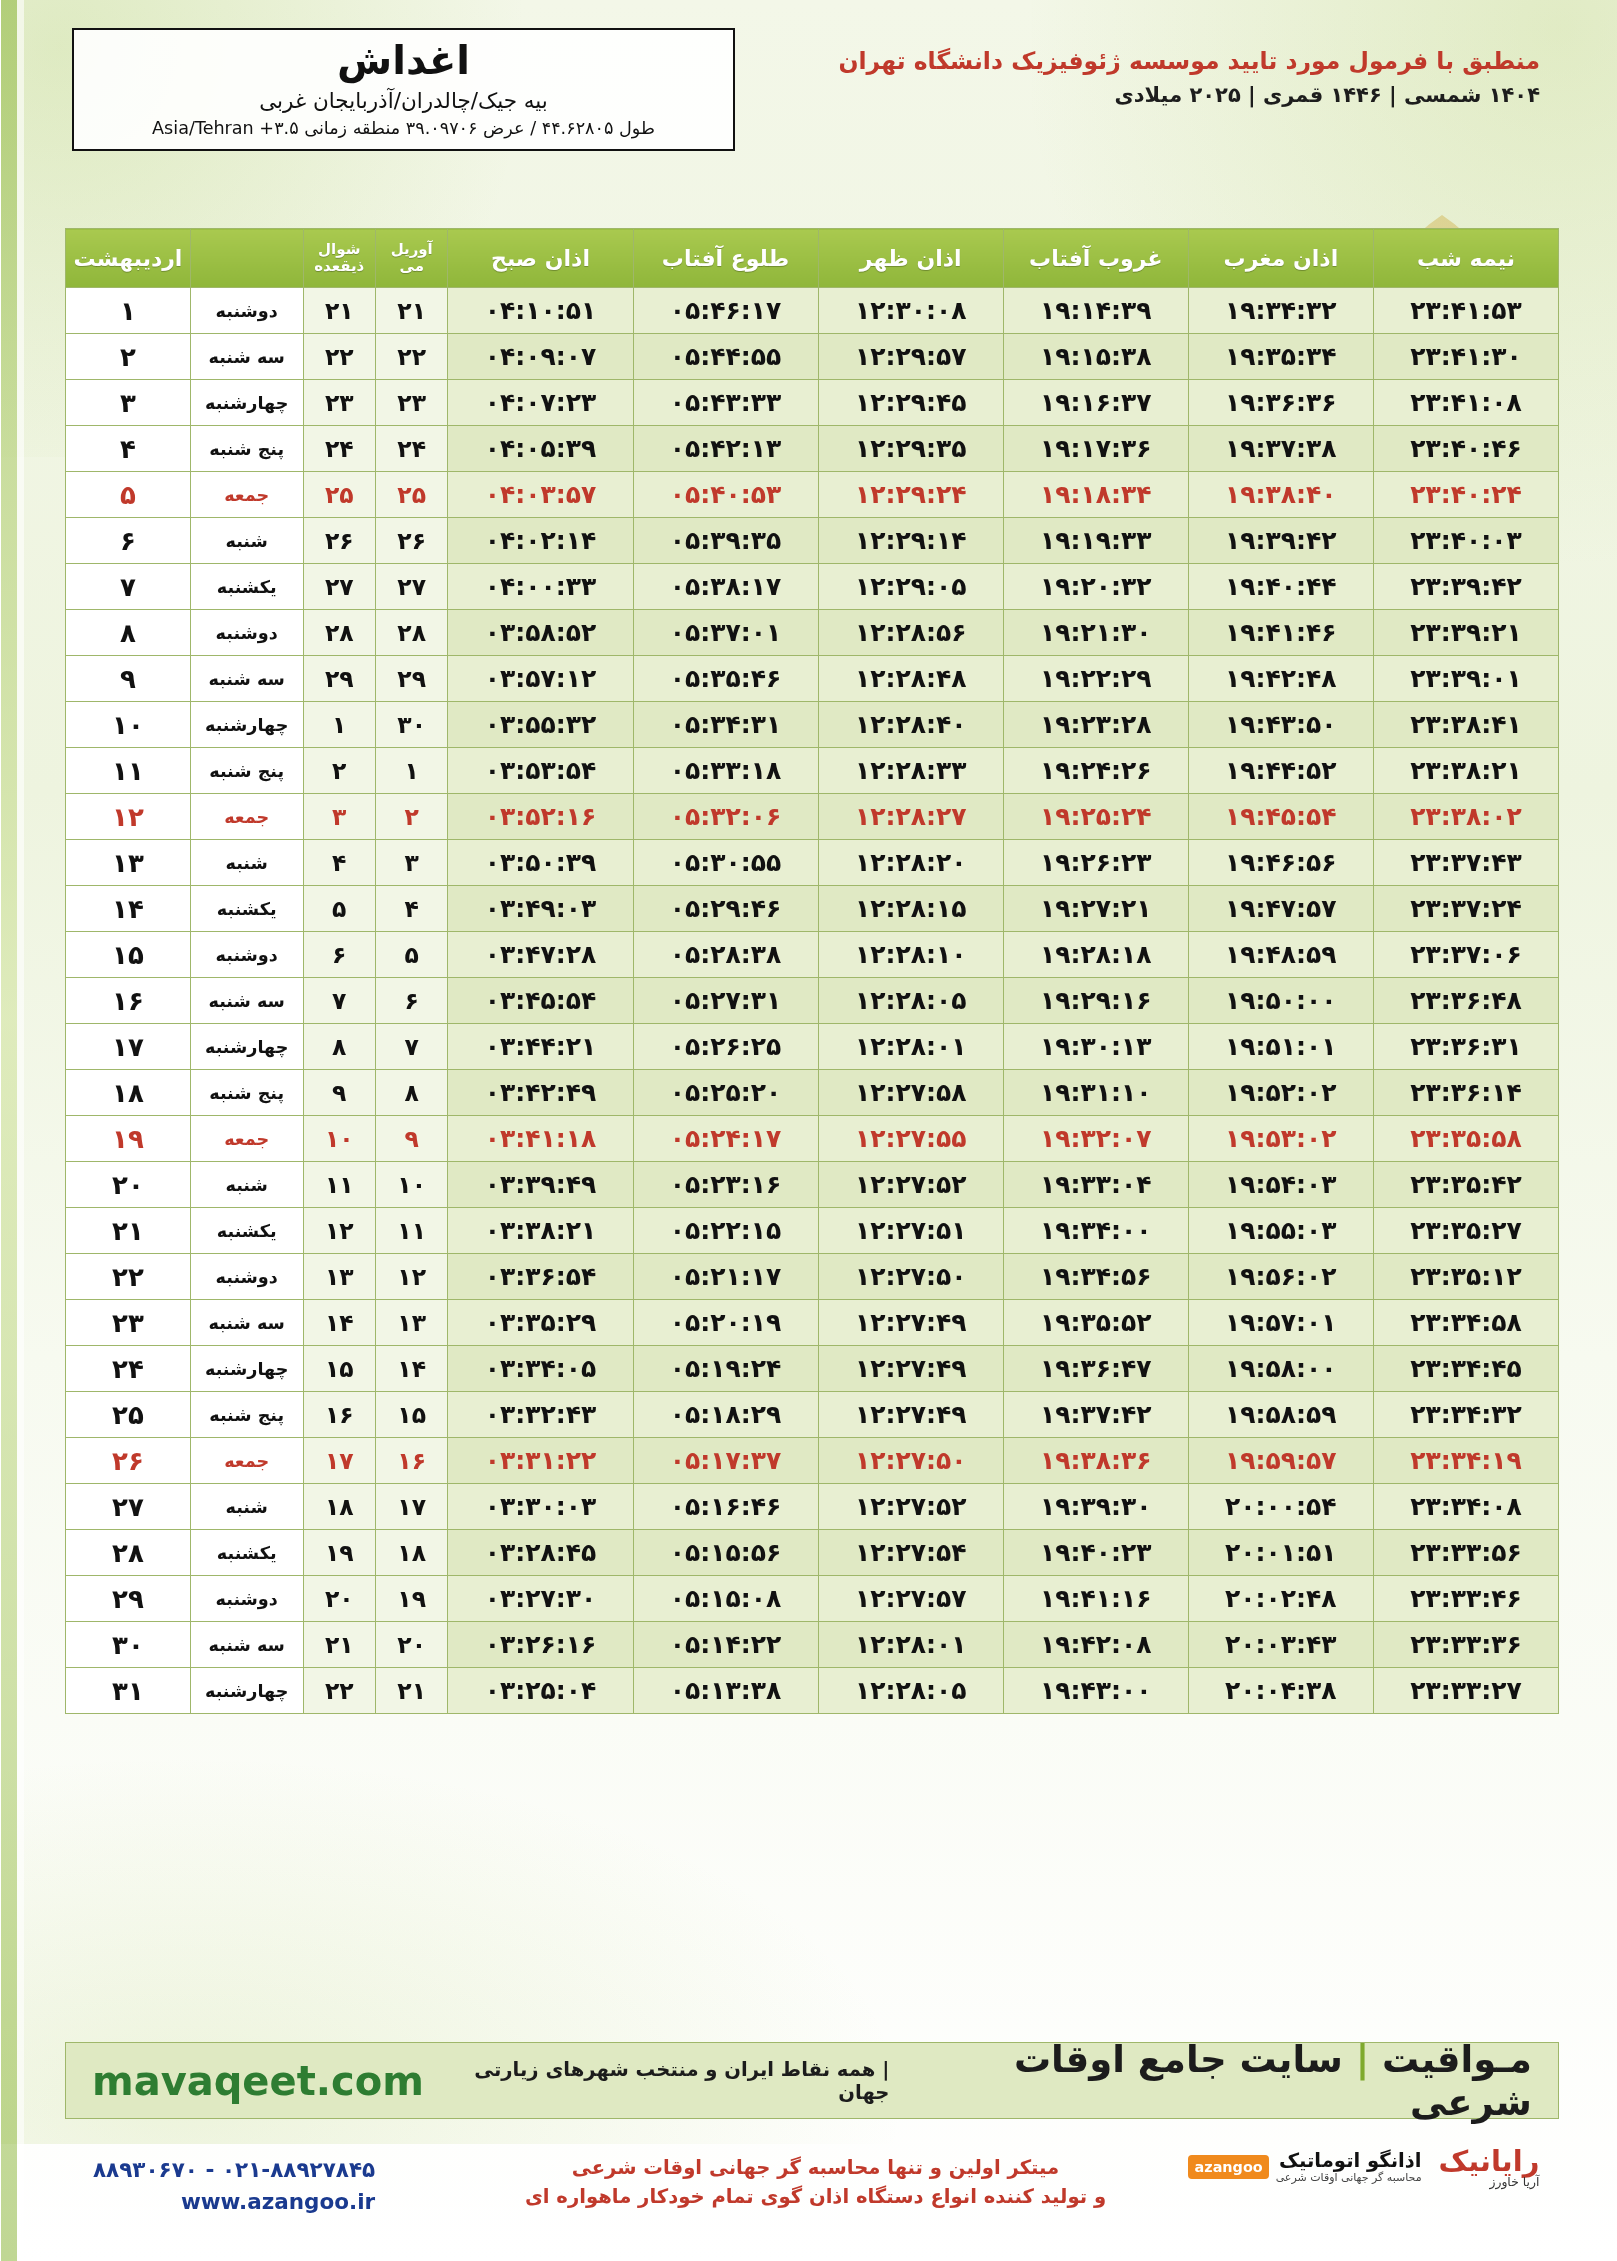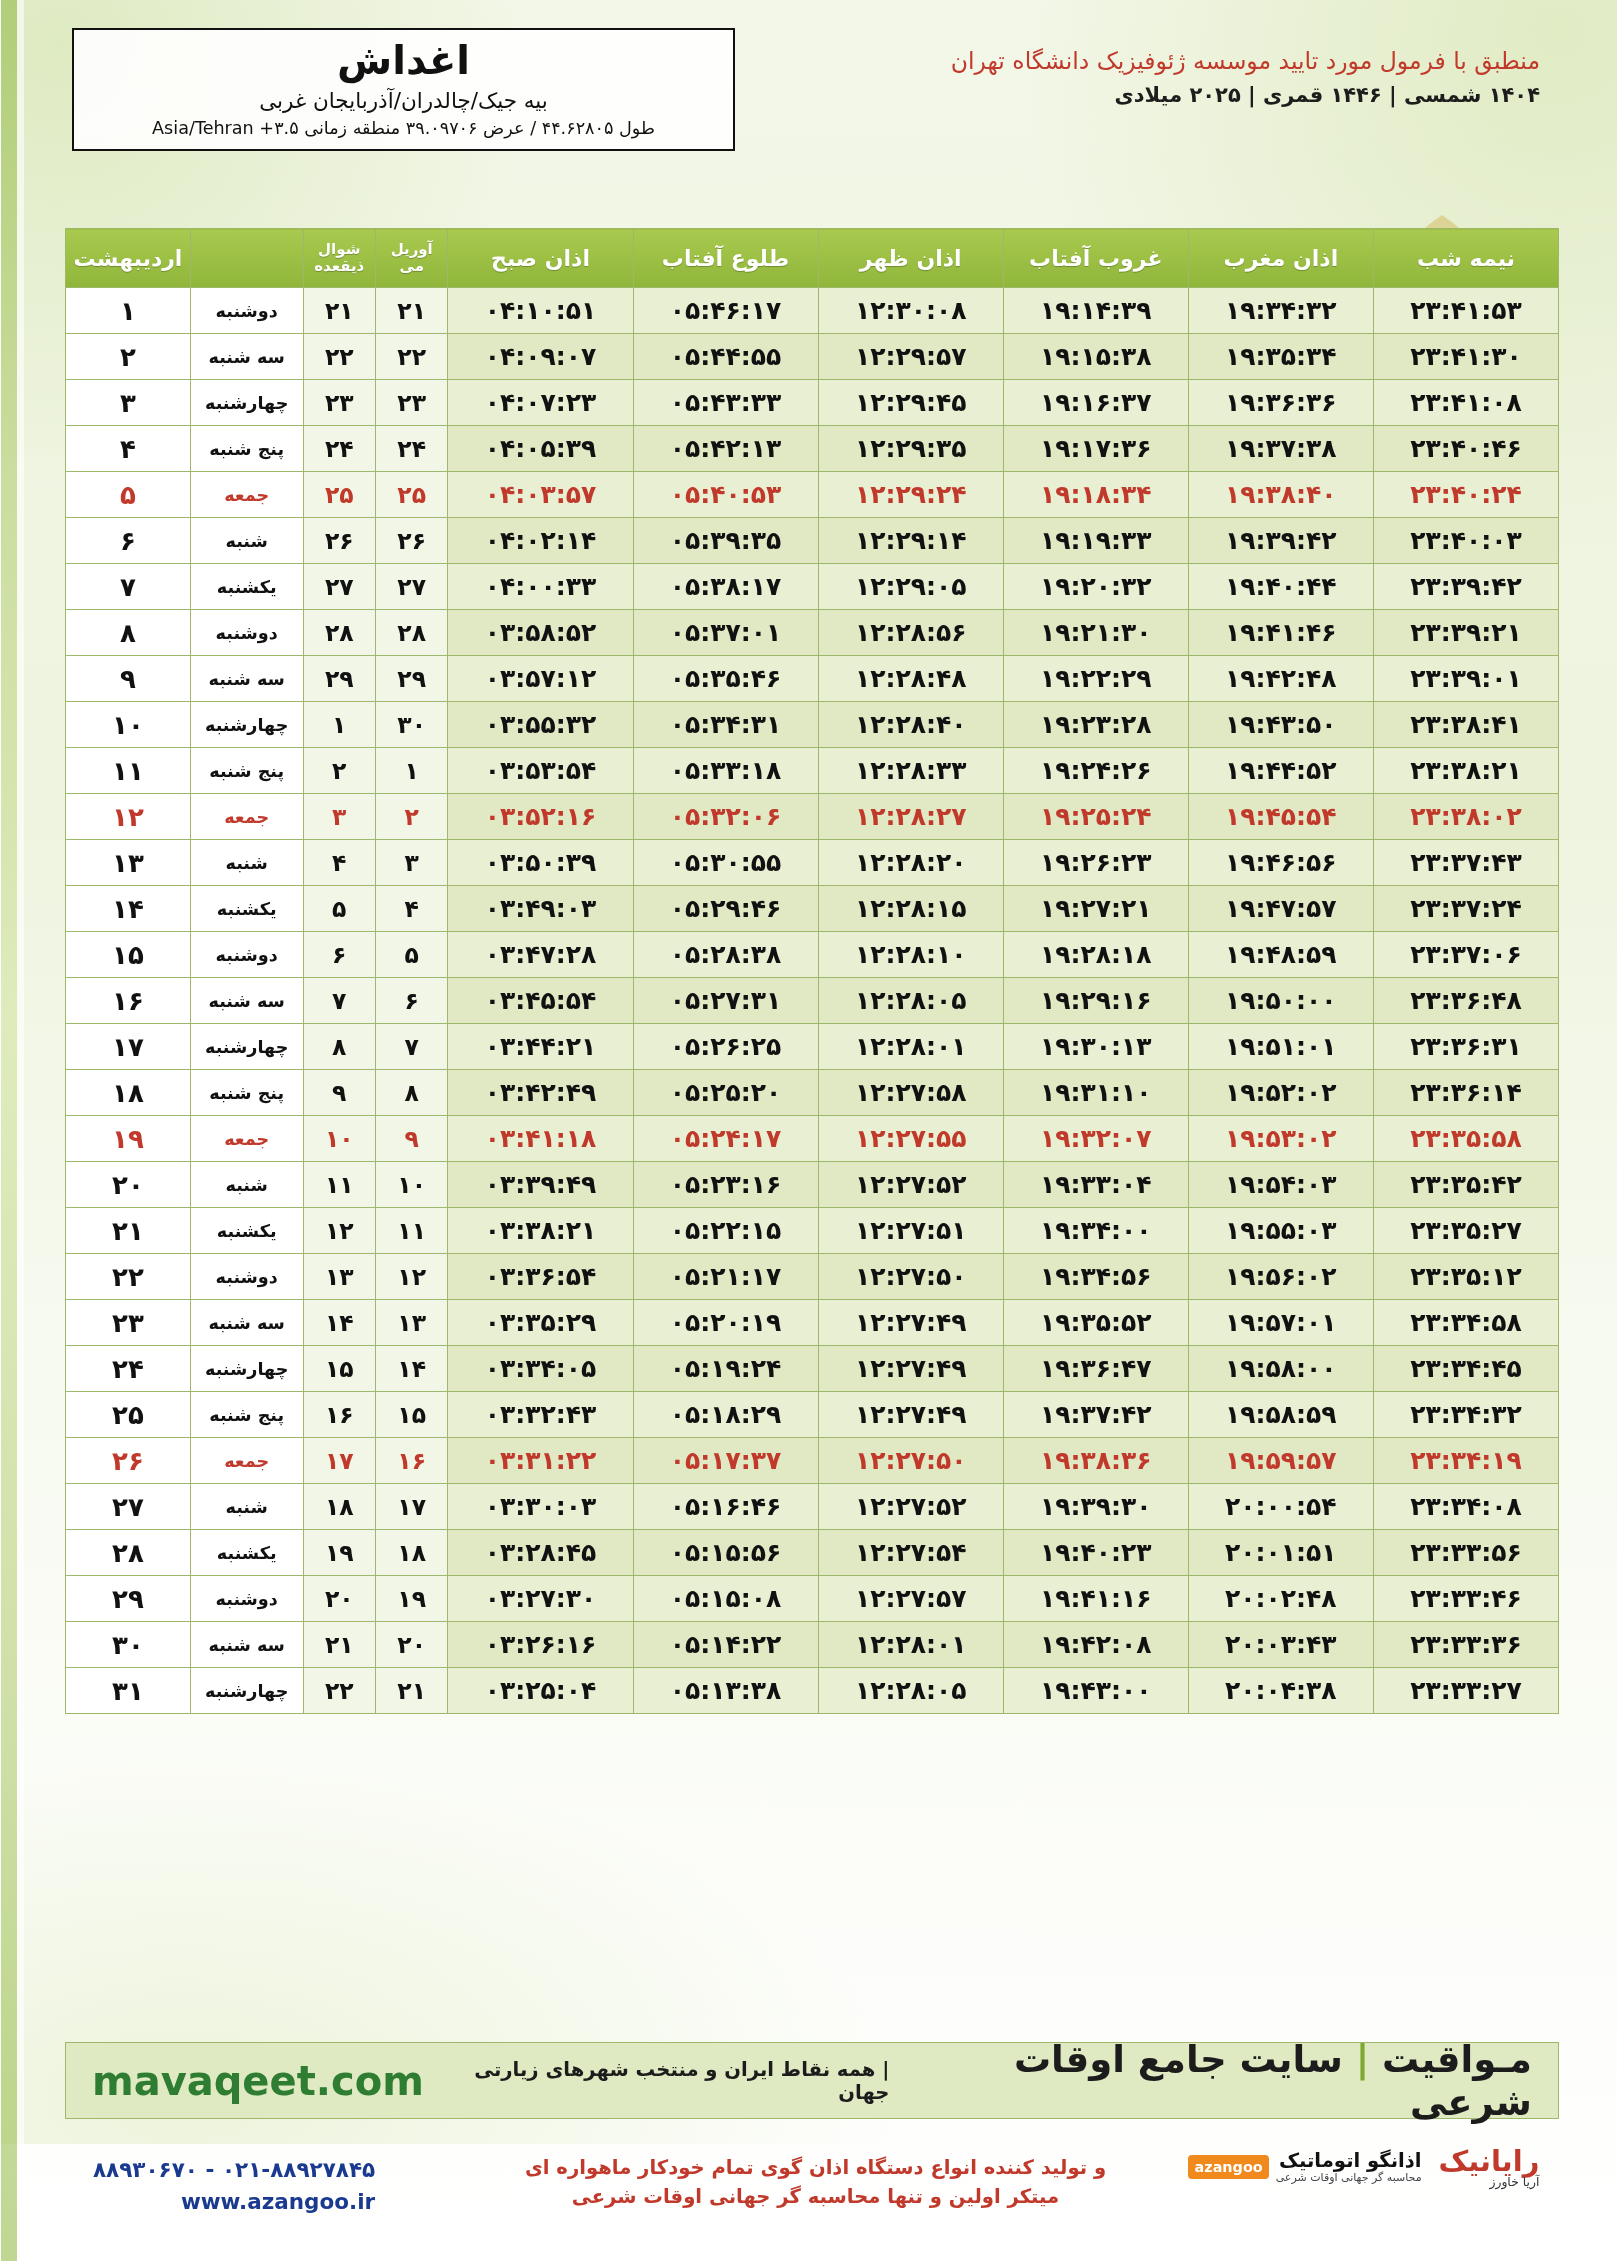--- a/index.html
+++ b/index.html
@@ -25,21 +25,21 @@
 
   
   .edge-bar{position:absolute;left:0;top:0;width:17px;height:2261px;
     background:linear-gradient(180deg,#8cb63c,#cfe29a 45%,#8cb63c);opacity:.55;}
   .edge-bar2{position:absolute;left:17px;top:0;width:6.5px;height:2261px;background:#ffffff;opacity:.6;}
 
   
   .header{position:absolute;left:0;top:0;width:1618px;height:215px;}
   .title-block{position:absolute;right:78px;top:38px;text-align:right;width:822px;}
   .title-main{font-size:50px;font-weight:bold;color:#1d1d1d;letter-spacing:-0.7px;line-height:1.05;}
-  .title-sub{font-size:23.5px;font-weight:normal;color:#c0392b;margin-top:9px;line-height:1.2;}
+  .title-sub{font-size:23.5px;font-weight:bold;color:#c0392b;margin-top:9px;line-height:1.2;}
   .title-dates{font-size:21px;font-weight:bold;color:#1d1d1d;margin-top:7.8px;}
 
   .city-box{position:absolute;left:72px;top:28px;width:659px;border:2px solid #111;background:rgba(255,255,255,.9);
     text-align:center;padding:9px 0 10.4px;}
   .city-name{font-size:40px;font-weight:bold;color:#111;line-height:1.05;}
   .city-sub{font-size:21.5px;color:#111;margin-top:6.5px;}
   .city-coords{font-size:17.6px;color:#111;margin-top:5.9px;direction:rtl;}
 
   .note{position:absolute;left:72px;top:196px;width:685px;text-align:right;font-size:15.7px;color:#111;}
   .note b{color:#c0392b;}
@@ -537,22 +537,22 @@
     </div>
     <div class="brand-left">mavaqeet.com</div>
   </div>
 
   <div class="footer-bottom">
     <div class="fb-phone">
       <div>۰۲۱-۸۸۹۲۷۸۴۵ - ۸۸۹۳۰۶۷۰</div>
       <div>www.azangoo.ir</div>
     </div>
     <div class="fb-mid">
+      <div>میتکر اولین و تنها محاسبه گر جهانی اوقات شرعی</div>
       <div>و تولید کننده انواع دستگاه اذان گوی تمام خودکار ماهواره ای</div>
-      <div>میتکر اولین و تنها محاسبه گر جهانی اوقات شرعی</div>
     </div>
     <div class="logos">
       <div class="logo-rayanik">
         <span>رایانیک</span>
         <small>آریا خاورز</small>
       </div>
       <div class="logo-azangoo">
         <div class="logo-txt">
           <span>اذانگو اتوماتیک</span>
           <small>محاسبه گر جهانی اوقات شرعی</small>

